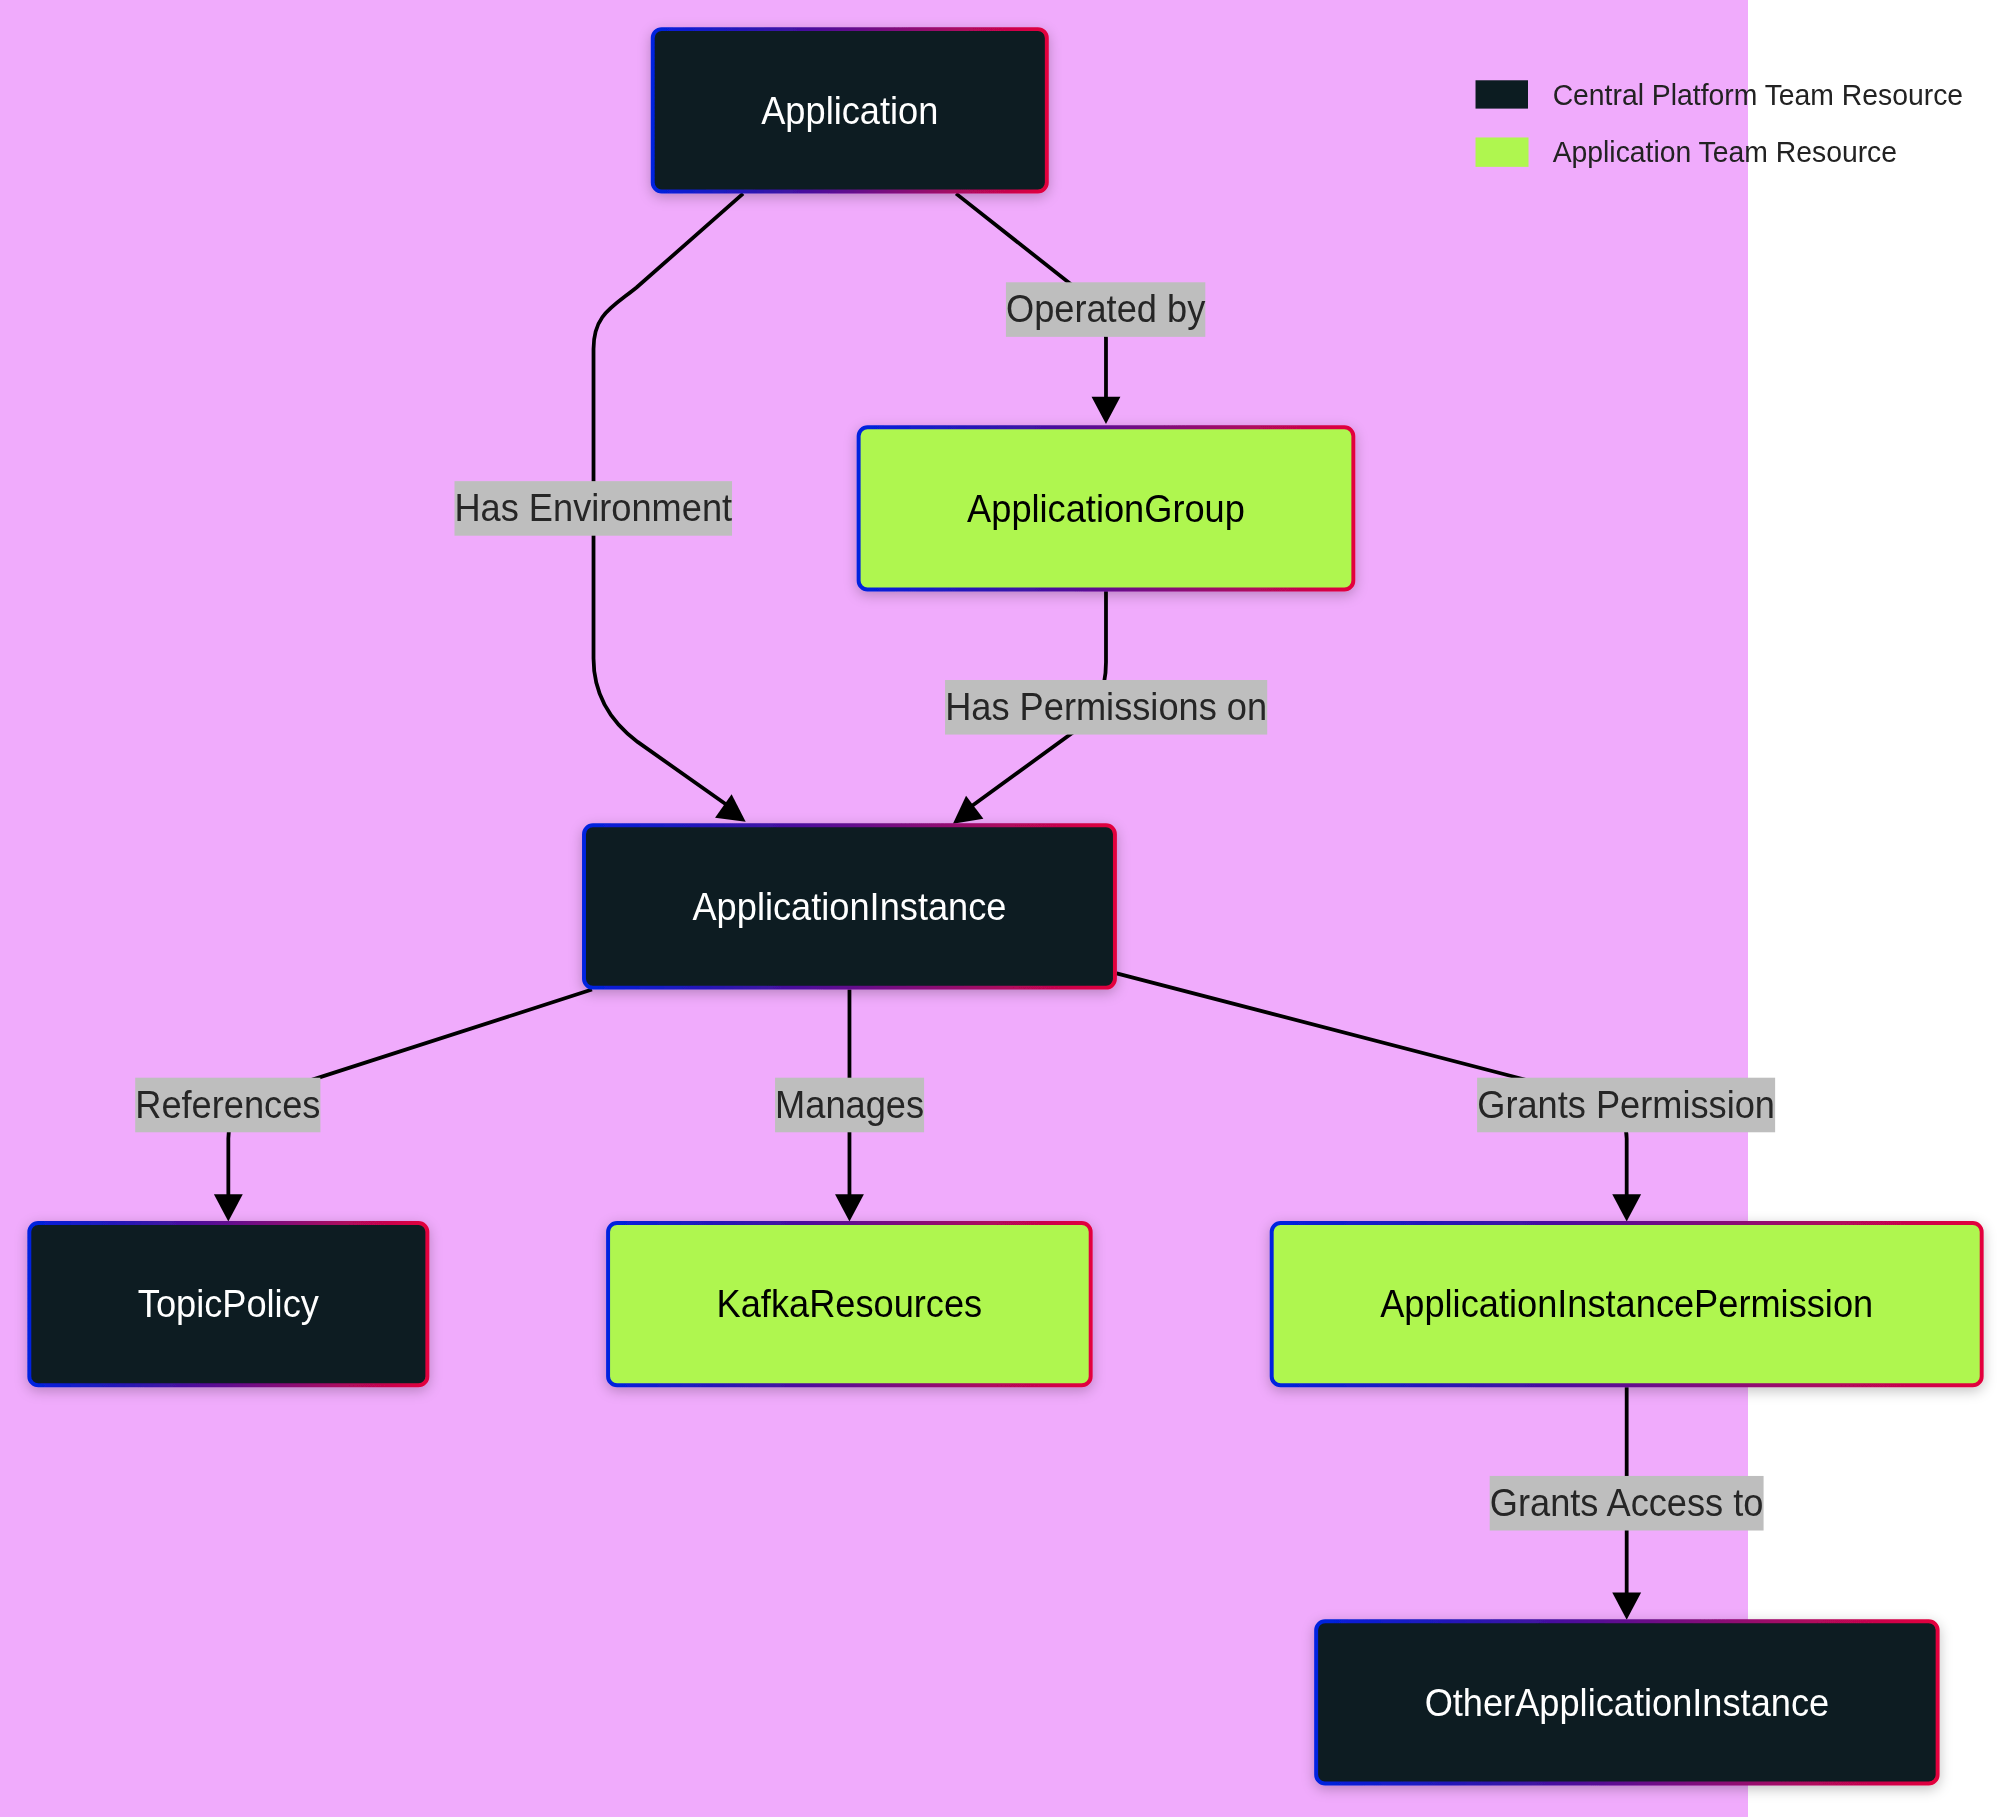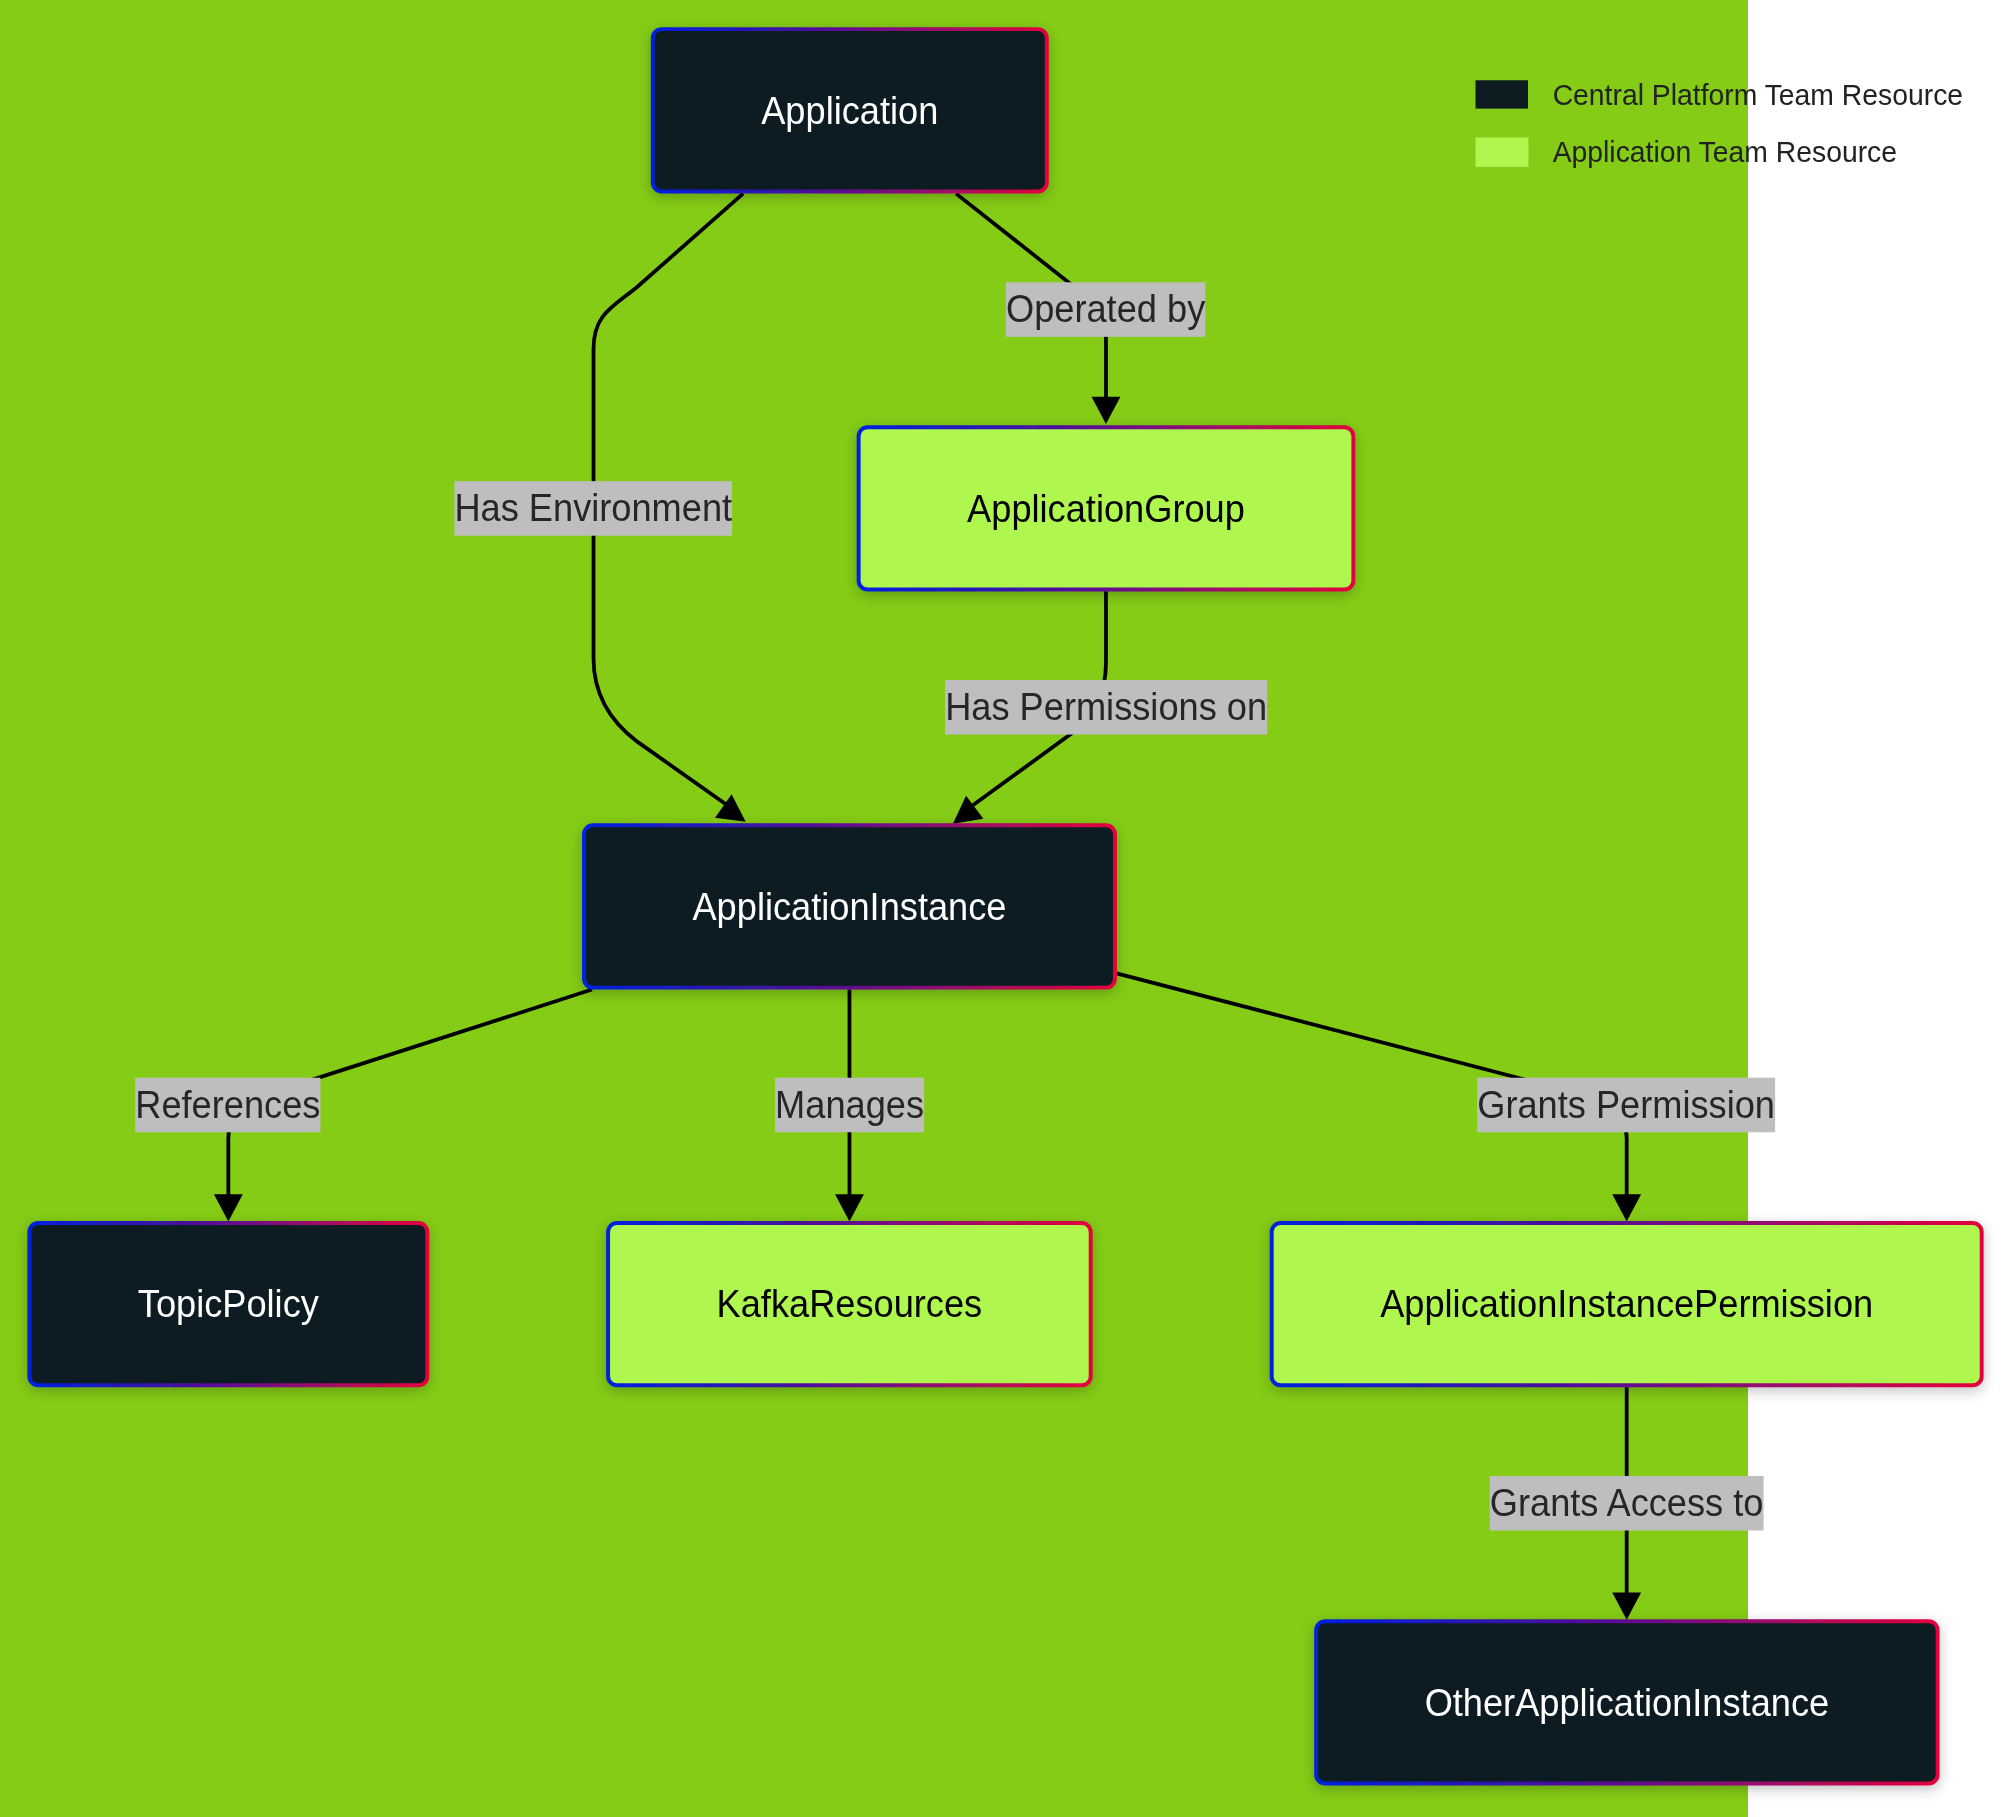--- a/index.html
+++ b/index.html
@@ -1,19 +1,19 @@
 <!DOCTYPE html>
 <html style="font-size:8.4px"><head>
 <meta charset="utf-8">
 <title>Application Resource Model Diagram</title>
 <style>
   html,body{margin:0;padding:0;background:#ffffff;}
   body{width:2015px;height:1817px;overflow:hidden;
        font-family:"Liberation Sans",sans-serif;-webkit-font-smoothing:antialiased;}
-  #stage{position:relative;width:1748px;height:1817px;background:#84cc16;}
+  #stage{position:relative;width:1748px;height:1817px;background:#f0abfc;}
   #diagram{position:absolute;left:0;top:0;width:2015px;height:1817px;display:block;}
   .node-label{font-family:"Liberation Sans",sans-serif;font-size:73px;text-anchor:middle;}
   .node-label.dark-fill{fill:#ffffff;}
   .node-label.light-fill{fill:#000000;}
   .edge-label{font-family:"Liberation Sans",sans-serif;font-size:73px;fill:#262626;
               text-anchor:middle;}
   .legend-label{font-family:"Liberation Sans",sans-serif;font-size:57px;fill:#222222;}
   .edge-path{fill:none;stroke:#000000;stroke-width:7.2px;}
   .arrow-head{fill:#000000;stroke:none;}
   .label-bg{fill:#bebebe;}

